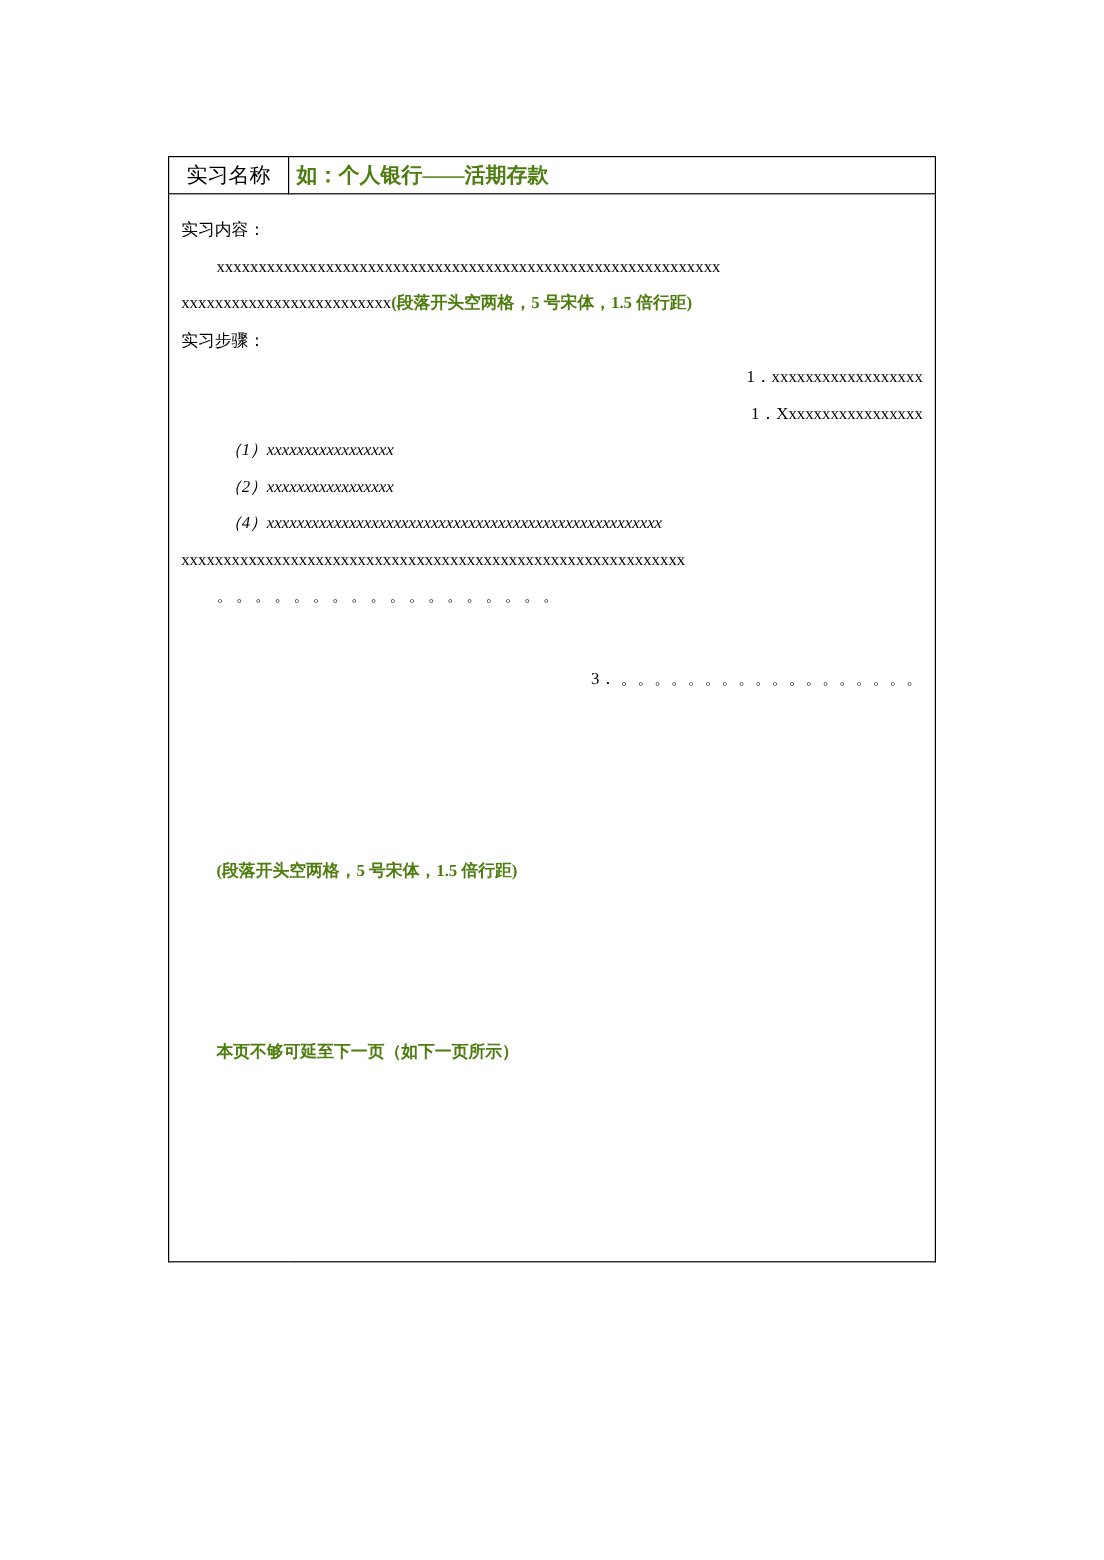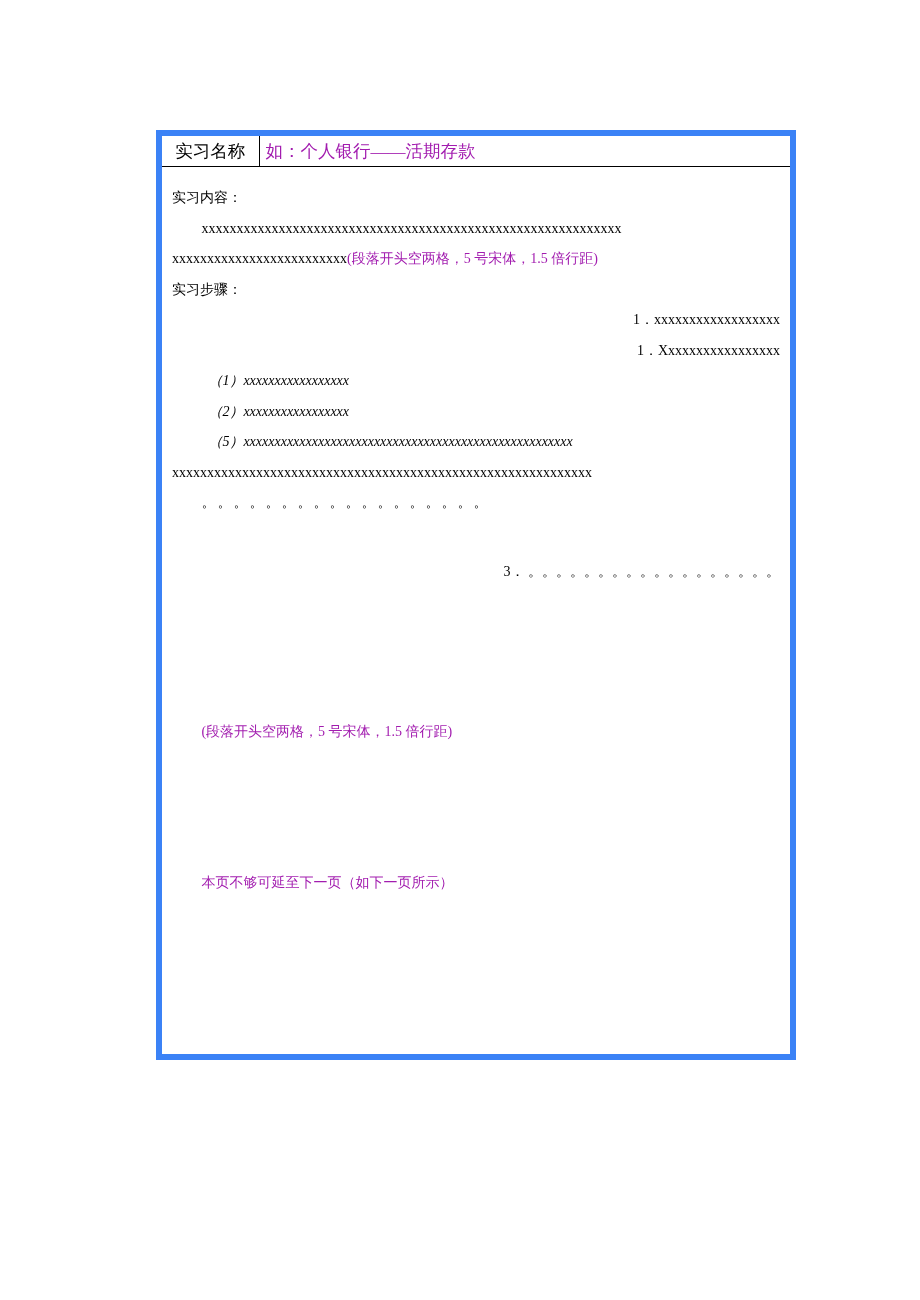--- a/index.html
+++ b/index.html
@@ -17,39 +17,38 @@
     .doc-title {
       text-align: center;
       font-size: 34px;
       font-weight: normal;
       letter-spacing: 3px;
       margin-bottom: 26px;
     }
     .outer-table {
       width: 100%;
       border-collapse: collapse;
-      border: 6px solid #3b82f6;
-      margin-left: 16px;
+      border: 1px solid #3b82f6;
     }
     .outer-table td {
       border: 1px solid #000000;
       vertical-align: top;
     }
     .label-cell {
       width: 100px;
       padding: 3px 4px;
       font-size: 17.5px;
       text-align: center;
       white-space: nowrap;
     }
     .value-cell {
       padding: 3px 6px;
       font-size: 17.5px;
     }
-    .red { color: #a21caf; }
+    .red { color: #4d7c0f; font-weight: bold; }
     .body-cell {
       padding: 16px 10px 16px 10px;
       height: 890px;
     }
     .body-content {
       font-size: 14px;
       line-height: 2.18;
       word-break: break-all;
     }
     .section-heading {
@@ -109,21 +108,21 @@
           <div class="wrap-line">
             <span>xxxxxxxxxxxxxxxxxxxxxxxxx</span><span class="red">(段落开头空两格，5 号宋体，1.5 倍行距)</span>
           </div>
 
           <div class="section-heading">实习步骤：</div>
 
           <div class="step-indent">1．xxxxxxxxxxxxxxxxxx</div>
           <div class="step-indent">1．Xxxxxxxxxxxxxxxxx</div>
           <div class="substep-indent">（1）xxxxxxxxxxxxxxxxx</div>
           <div class="substep-indent">（2）xxxxxxxxxxxxxxxxx</div>
-          <div class="substep-indent">（5）xxxxxxxxxxxxxxxxxxxxxxxxxxxxxxxxxxxxxxxxxxxxxxxxxxxxx</div>
+          <div class="substep-indent">（4）xxxxxxxxxxxxxxxxxxxxxxxxxxxxxxxxxxxxxxxxxxxxxxxxxxxxx</div>
           <div class="wrap-line">xxxxxxxxxxxxxxxxxxxxxxxxxxxxxxxxxxxxxxxxxxxxxxxxxxxxxxxxxxxx</div>
           <div class="dots-indent">。。。。。。。。。。。。。。。。。。</div>
 
           <div style="height:38px"></div>
 
           <div class="step-indent">3． 。。。。。。。。。。。。。。。。。。</div>
 
           <div class="red red-note">(段落开头空两格，5 号宋体，1.5 倍行距)</div>
 
           <div class="red red-footer">本页不够可延至下一页（如下一页所示）</div>

